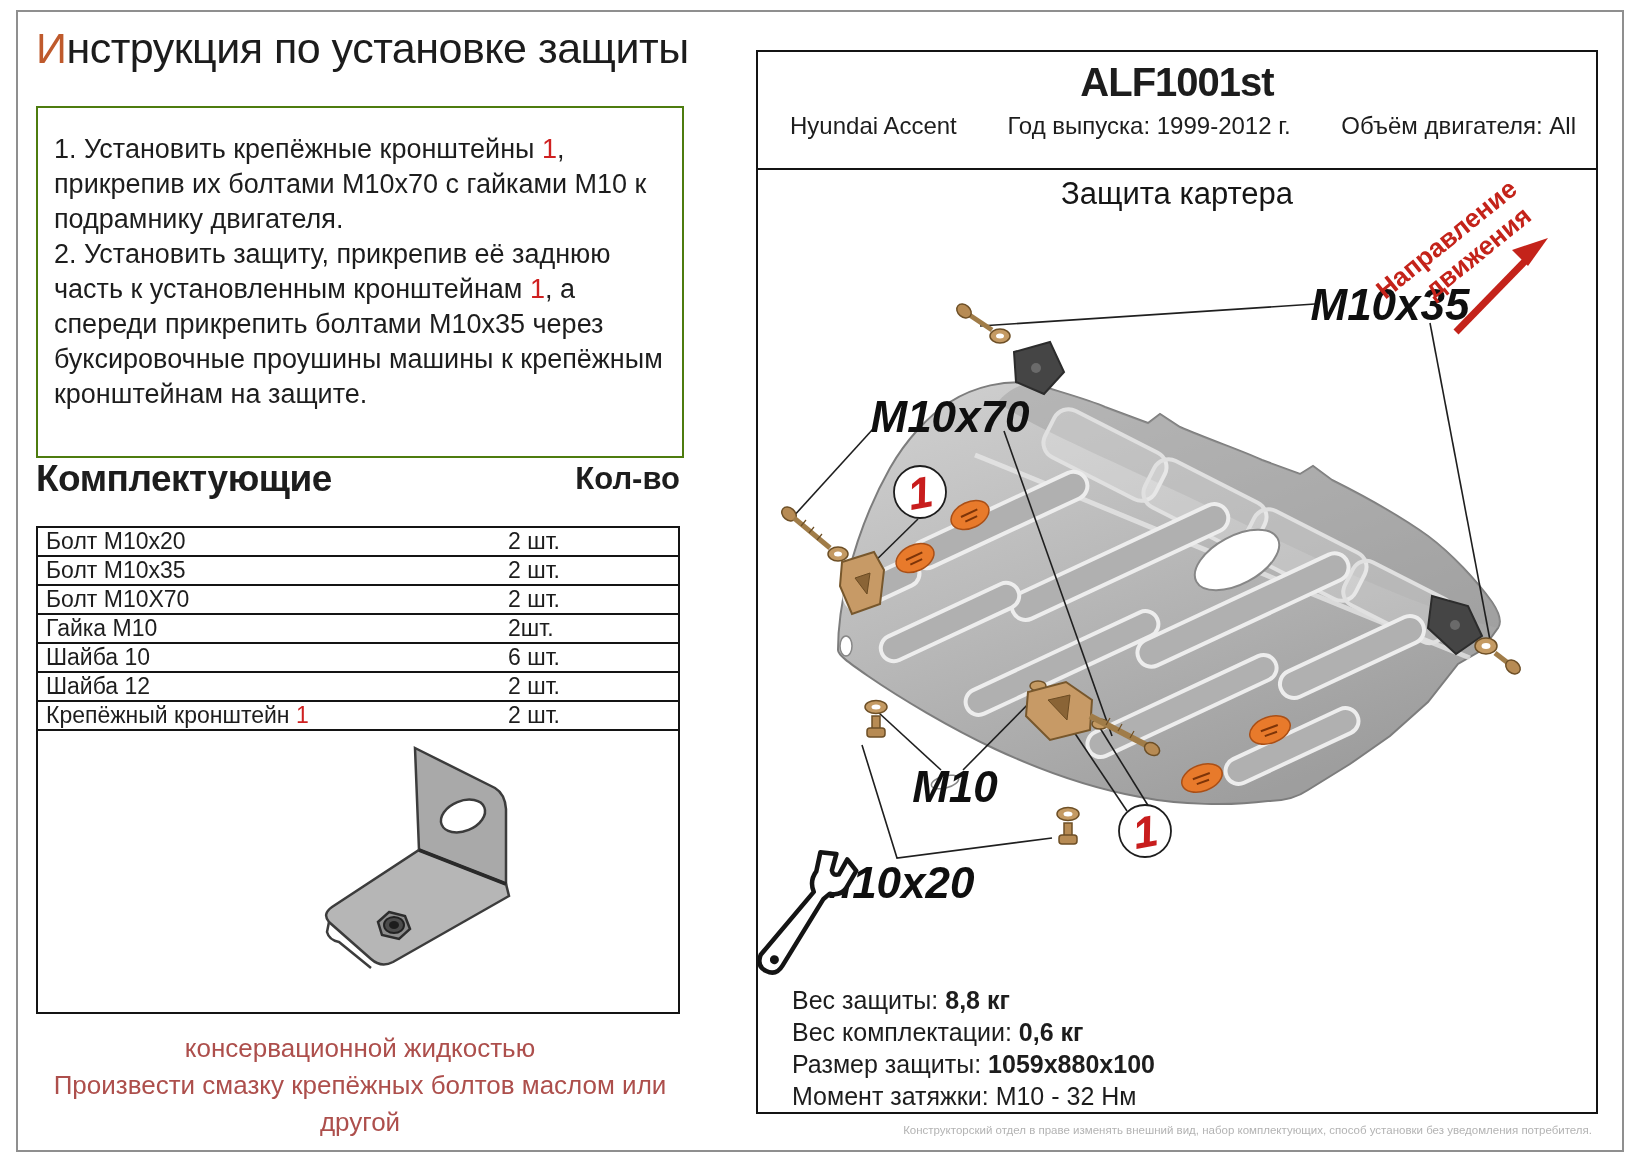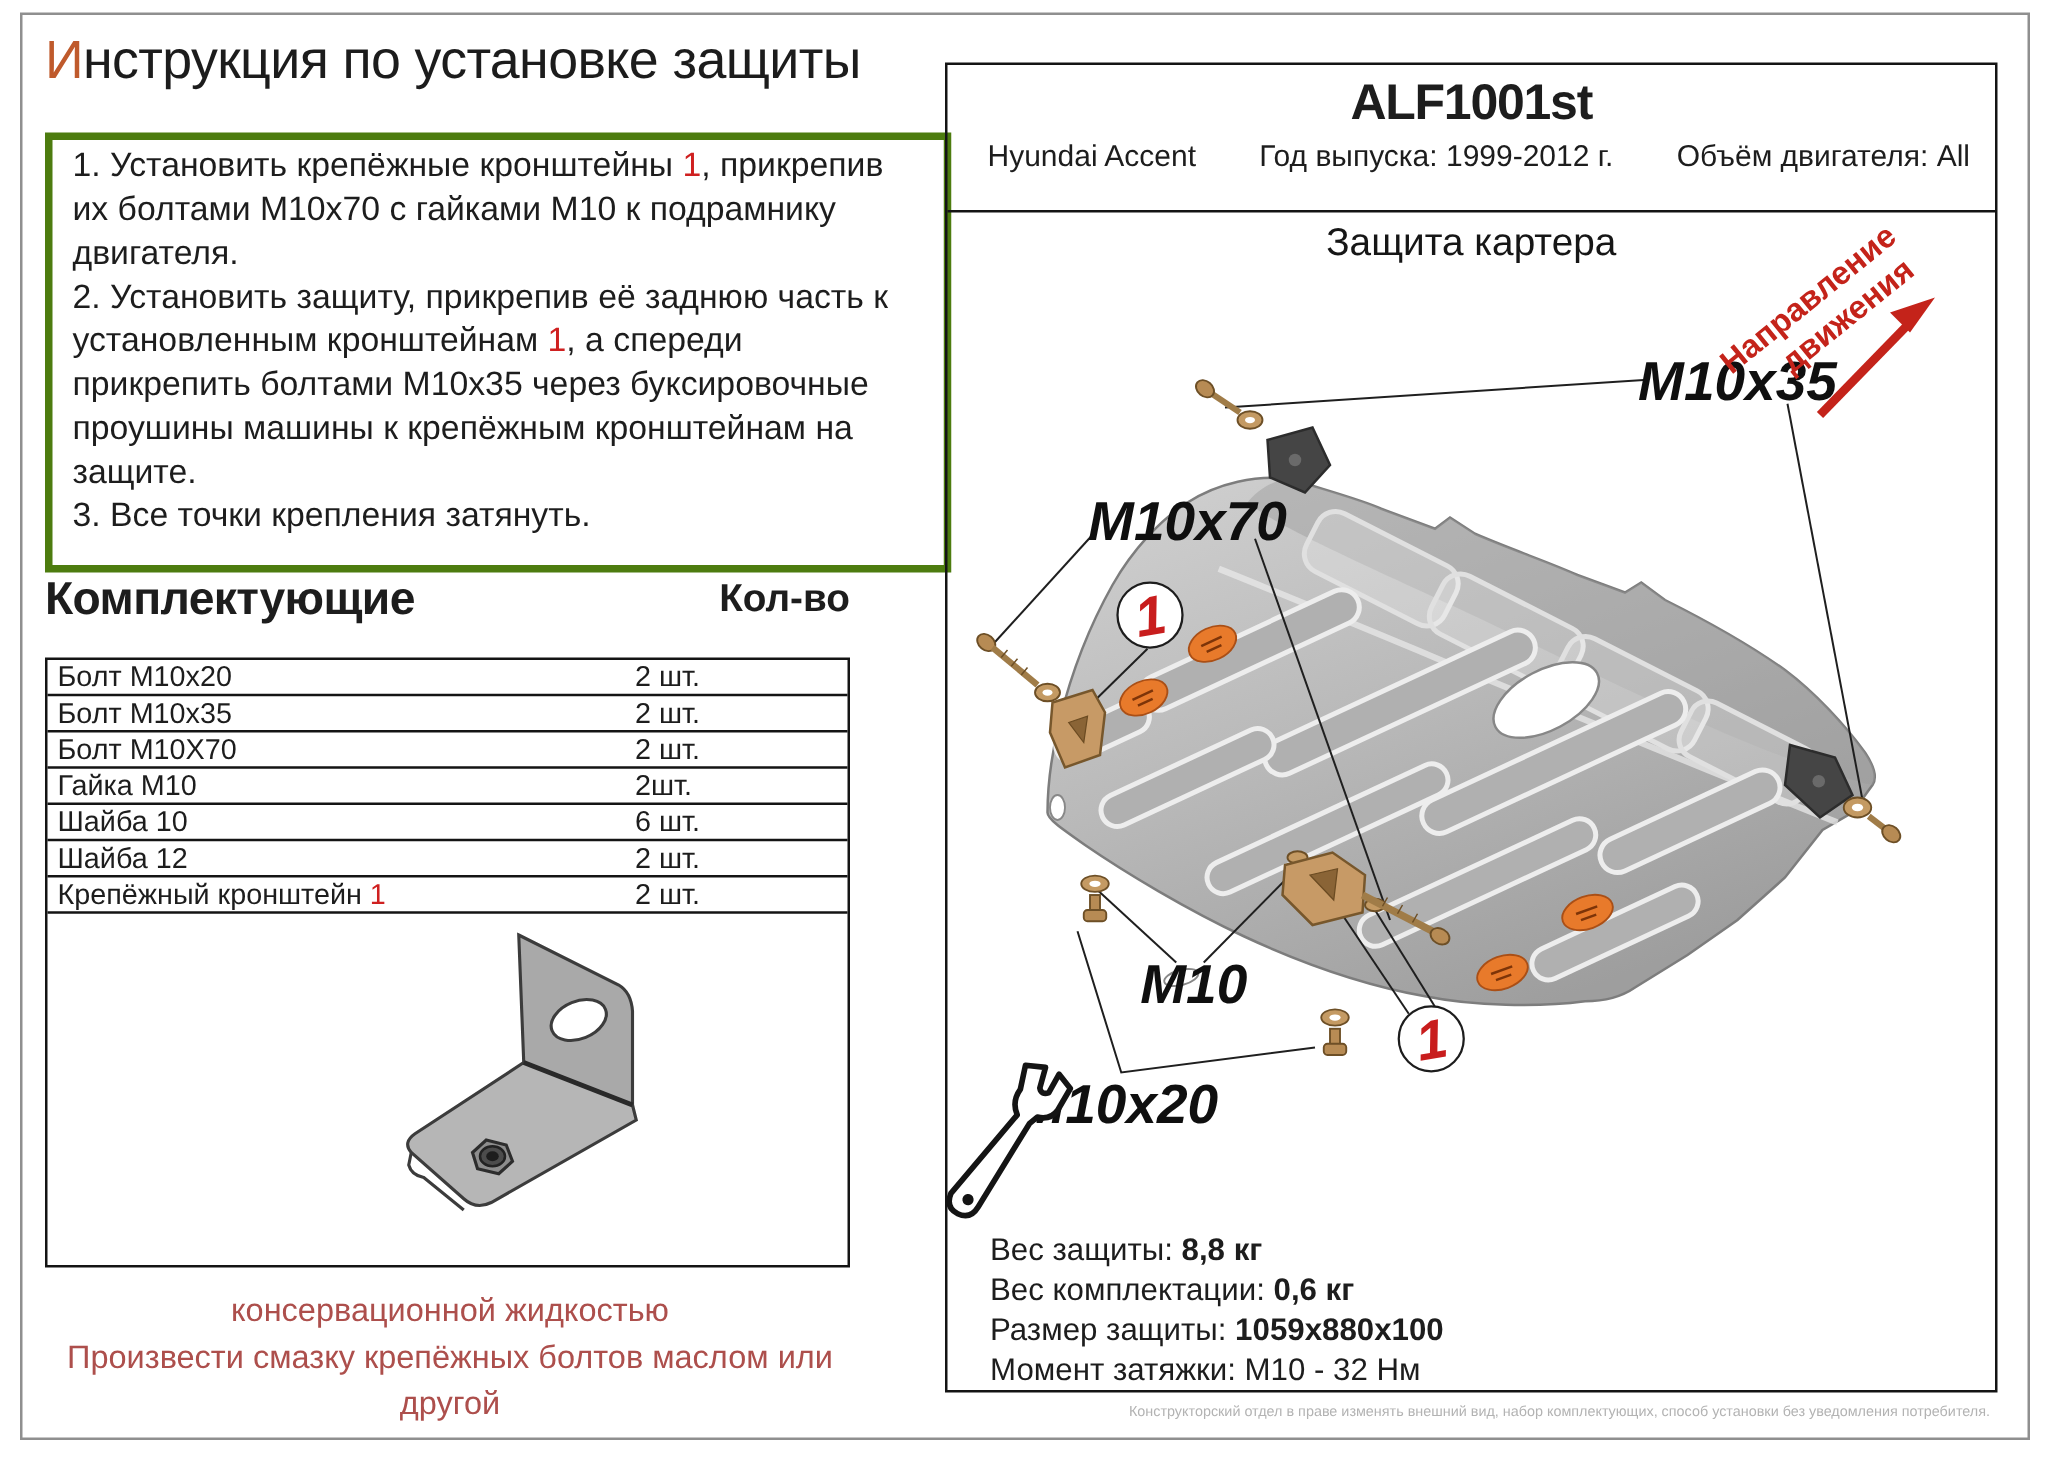--- a/index.html
+++ b/index.html
@@ -3,21 +3,21 @@
 <meta charset="utf-8">
 <style>
   * { box-sizing: border-box; margin: 0; padding: 0; }
   html,body { width:1642px; height:1168px; }
   body { font-family:"Liberation Sans", sans-serif; background:#ffffff; position:relative; overflow:hidden; color:#1d1d1d; }
   .abs { position:absolute; }
   #frame { left:16px; top:10px; width:1608px; height:1142px; border:2px solid #8f8f8f; }
   
   #doc-title { left:36px; top:24px; font-size:43px; letter-spacing:-0.5px; white-space:nowrap; color:#1c1c1c; }
   #doc-title .first { color:#bf5a2c; }
-  #instr-box { left:36px; top:106px; width:725px; height:352px; border:6px solid #4d7c0f; padding:3px 16px; font-size:27px; line-height:35px; color:#1d1d1d; }
+  #instr-box { left:36px; top:106px; width:648px; height:352px; border:2px solid #4d7c0f; padding:24px 16px; font-size:27px; line-height:35px; color:#1d1d1d; }
   .red-num { color:#cf2020; }
   #comp-head { left:36px; top:458px; width:644px; display:flex; justify-content:space-between; align-items:center; }
   #comp-head .h1 { font-size:37px; font-weight:bold; letter-spacing:-0.5px; }
   #comp-head .h2 { font-size:31px; font-weight:bold; }
   #comp-table { left:36px; top:526px; width:644px; height:488px; border:2px solid #141414; }
   .trow { display:flex; height:29px; border-bottom:2px solid #141414; font-size:23px; line-height:26px; }
   .trow .name { flex:1; padding-left:8px; white-space:nowrap; }
   .trow .qty { width:170px; text-align:left; }
   #bracket-cell { position:relative; height:275px; }
   #bracket-svg { position:absolute; left:255px; top:5px; }
@@ -41,21 +41,20 @@
 </head>
 <body>
 
 <div id="frame" class="abs"></div>
 
 <div id="doc-title" class="abs"><span class="first">И</span><span>нструкция по установке защиты</span></div>
 
 <div id="instr-box" class="abs">
   <div><span>1.  Установить крепёжные кронштейны </span><span class="red-num">1</span><span>, прикрепив их болтами М10х70 с гайками М10 к подрамнику двигателя.</span></div>
   <div><span>2.  Установить защиту, прикрепив её заднюю часть к установленным кронштейнам </span><span class="red-num">1</span><span>, а спереди прикрепить болтами М10х35 через буксировочные проушины машины к крепёжным кронштейнам на защите.</span></div>
-  <div><span>3.  Все точки крепления затянуть.</span></div>
 </div>
 
 <div id="comp-head" class="abs">
   <span class="h1">Комплектующие</span>
   <span class="h2">Кол-во</span>
 </div>
 
 <div id="comp-table" class="abs">
   <div class="trow">
       <span class="name">Болт М10х20</span>

